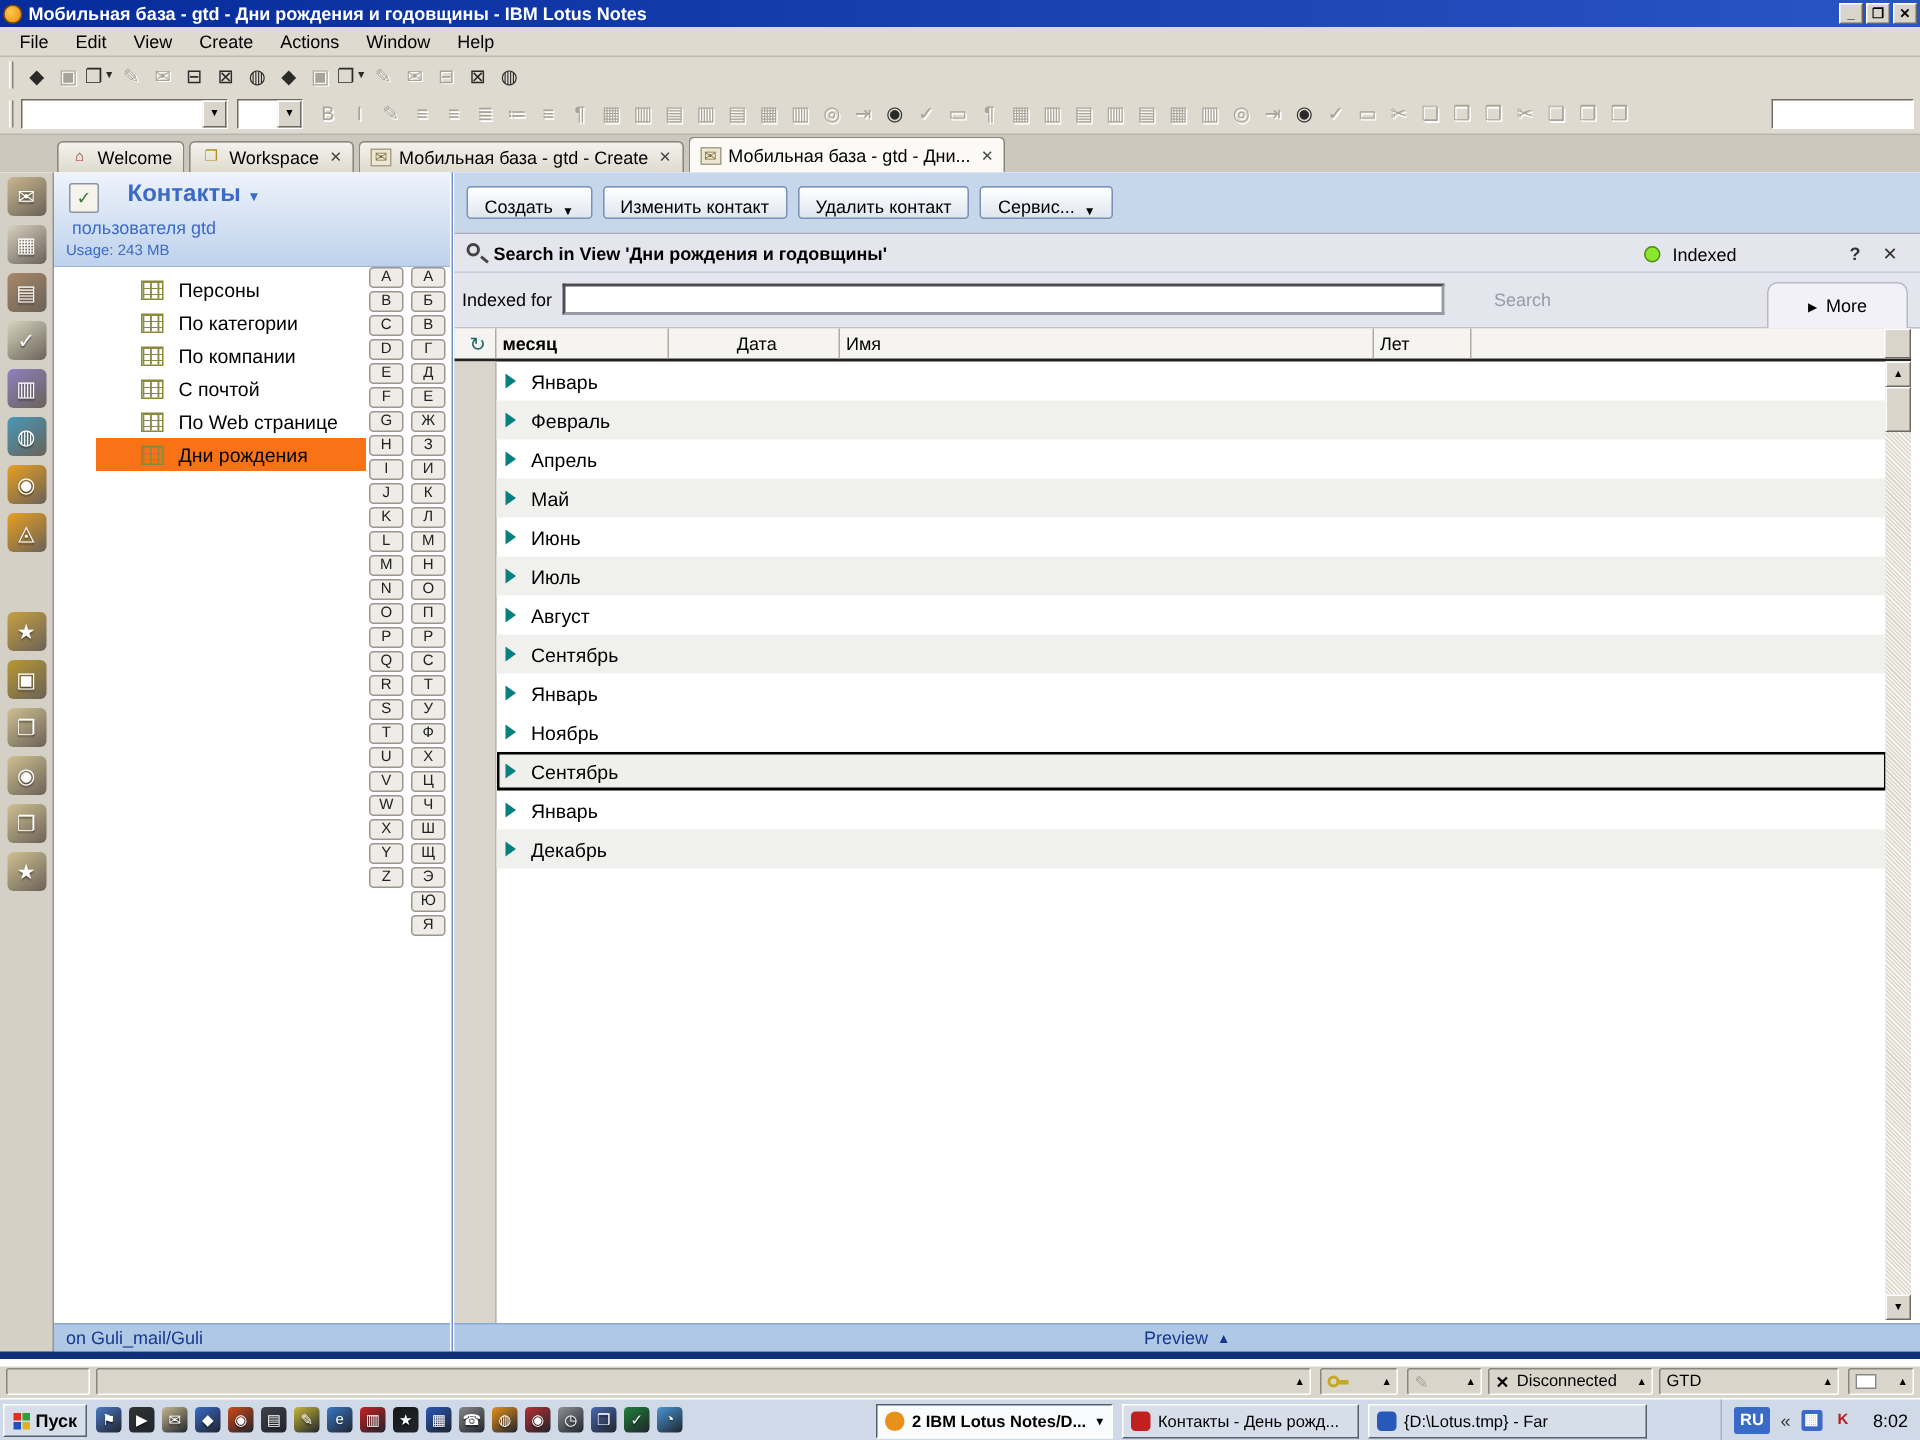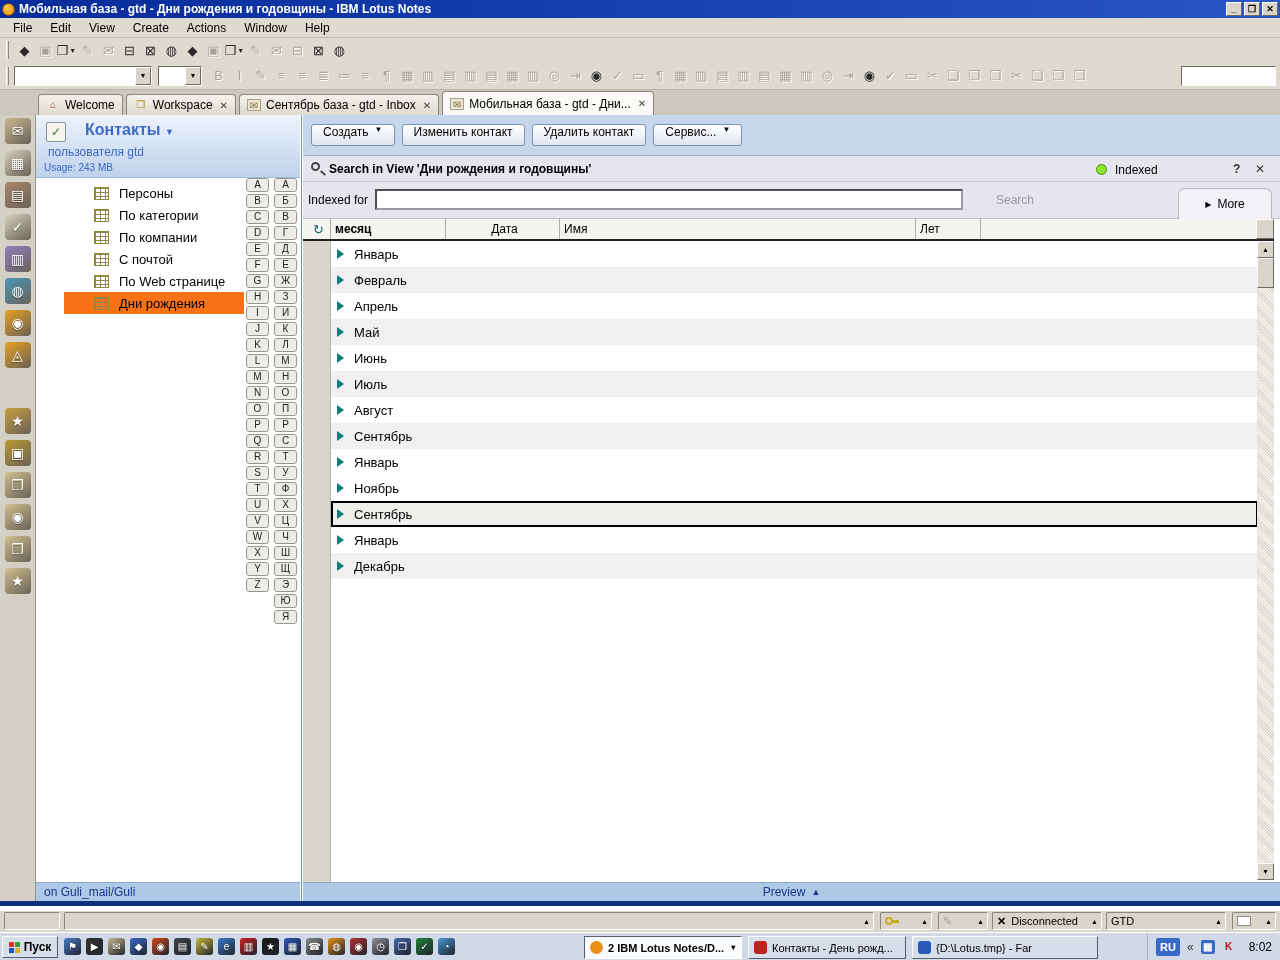--- a/index.html
+++ b/index.html
@@ -64,21 +64,21 @@
   .alpha-col { display:flex; flex-direction:column; }
   .alpha-btn { width:23px; height:14px; margin-bottom:2px; background:#eeece6; border:1px solid #9a968c; border-radius:3px; font-size:10px; line-height:12px; text-align:center; color:#222; }
 
   #lp-footer { position:absolute; top:767px; left:0; right:0; height:19px; background:#afc8e6; border-top:1px solid #8aaad0; font-size:12px; color:#16388e; line-height:18px; padding-left:8px; }
 
   #vsep { position:absolute; top:0; left:300px; width:3px; height:786px; background:#6e92c8; border-left:1px solid #fff; border-right:1px solid #fff; }
 
   #rightpanel { position:absolute; top:0; left:303px; width:977px; height:791px; }
 
   #actionbar { position:absolute; top:0; left:0; right:0; height:40px; background:#c6d6eb; display:flex; align-items:center; padding-left:8px; gap:7px; }
-  .act-btn { height:22px; padding:0 11px; background:linear-gradient(#ffffff,#dfe6ef); border:1px solid #7a93b4; border-radius:3px; font-size:12px; display:flex; align-items:flex-start; gap:6px; }
+  .act-btn { height:22px; padding:0 11px; background:linear-gradient(#ffffff,#dfe6ef); border:1px solid #7a93b4; border-radius:3px; font-size:12px; display:flex; align-items:flex-end; gap:6px; }
   .act-btn .drop { font-size:8px; }
 
   #search-title { position:absolute; top:40px; left:0; right:0; height:27px; background:#e5e5ee; border-top:1px solid #aaaabc; border-bottom:1px solid #c8c8d6; }
   .mag { position:absolute; left:8px; top:6px; width:9px; height:9px; border:2px solid #444; border-radius:50%; }
   .mag::after { content:""; position:absolute; left:7px; top:8px; width:6px; height:2px; background:#444; transform:rotate(40deg); }
   #search-title .st-text { position:absolute; left:26px; top:6px; font-size:12px; font-weight:bold; }
   #idx-dot { position:absolute; left:793px; top:8px; width:11px; height:11px; border-radius:50%; background:#8ce62e; border:1px solid #4a8a10; }
   #idx-label { position:absolute; left:812px; top:7px; font-size:12px; }
   #sb-help { position:absolute; left:930px; top:6px; font-size:12px; font-weight:bold; color:#333; }
   #sb-close { position:absolute; left:952px; top:6px; font-size:12px; color:#333; }
@@ -248,21 +248,21 @@
       <span class="t-icon" style="color: rgb(160, 48, 32);">⌂</span>
       <span>Welcome</span>
     </span>
     <span class="tab">
       <span class="t-icon" style="color: rgb(176, 144, 32);">❐</span>
       <span>Workspace</span>
       <span class="t-close">✕</span>
     </span>
     <span class="tab">
       <span class="t-icon" style="color: rgb(128, 112, 64); background: rgb(236, 230, 210); border: 1px solid rgb(168, 160, 136);">✉</span>
-      <span>Сентябрь база - gtd - Inbox</span>
+      <span>Мобильная база - gtd - Create</span>
       <span class="t-close">✕</span>
     </span>
     <span class="tab active">
       <span class="t-icon" style="color: rgb(128, 112, 64); background: rgb(236, 230, 210); border: 1px solid rgb(168, 160, 136);">✉</span>
       <span>Мобильная база - gtd - Дни...</span>
       <span class="t-close">✕</span>
     </span>
   </div>
 
 <div id="workspace">

